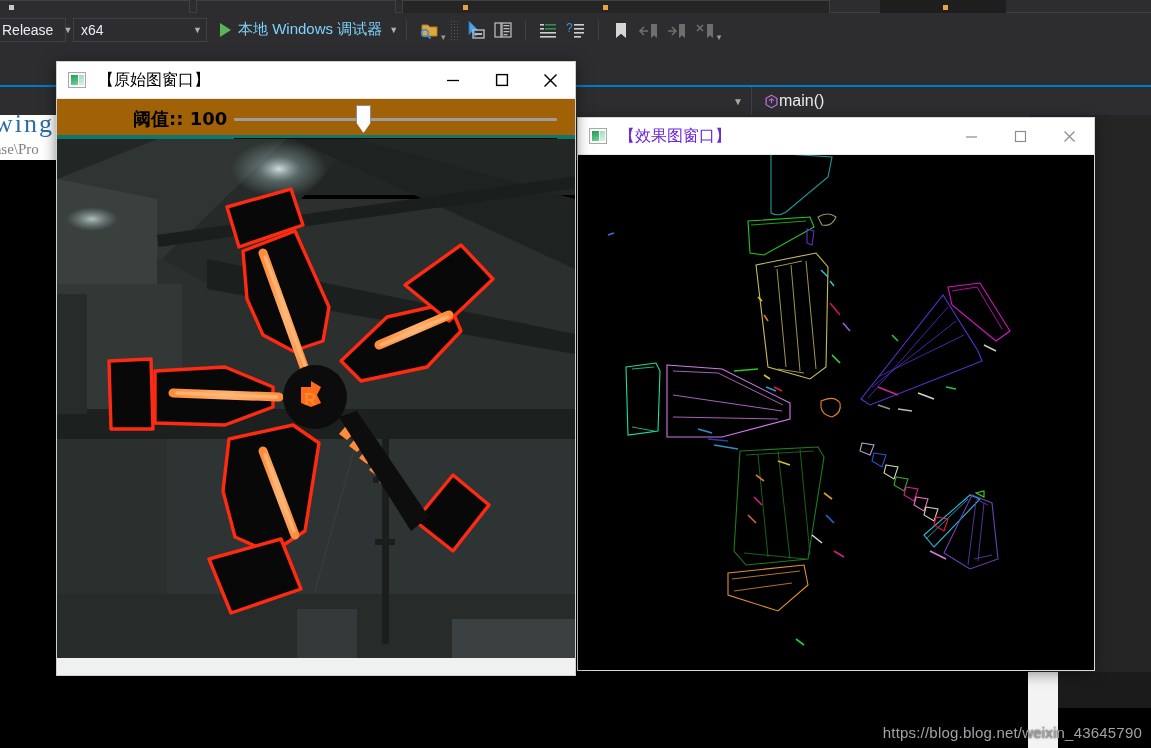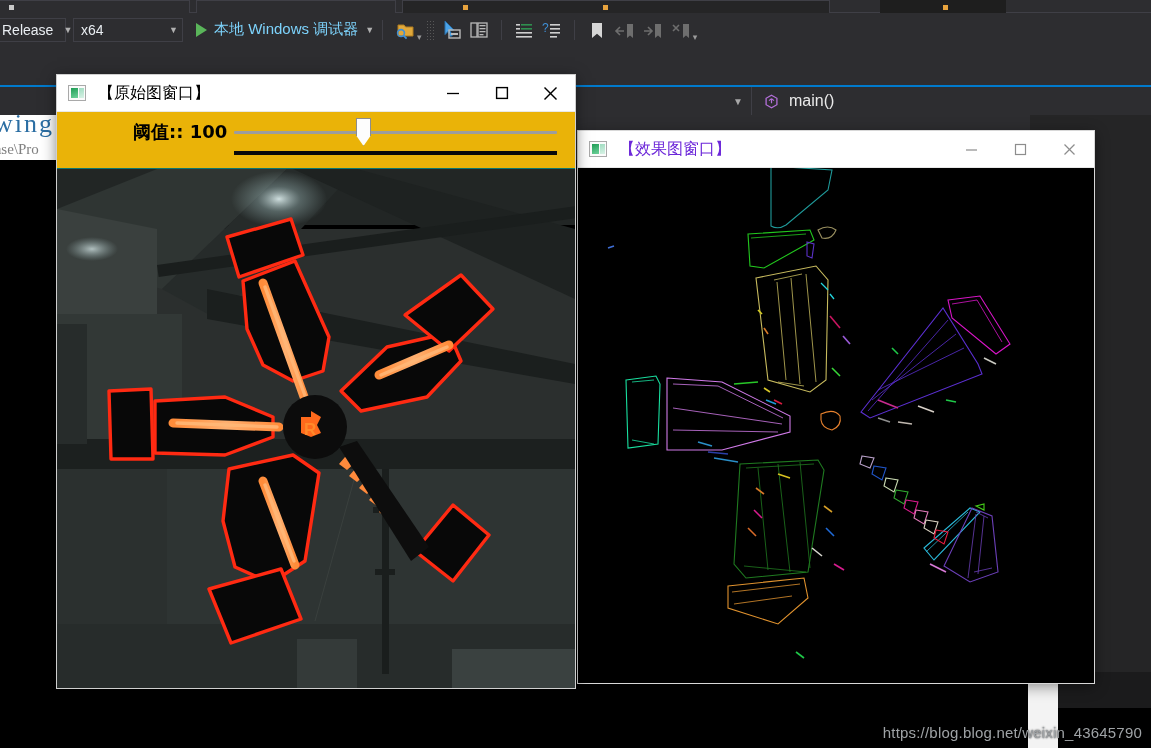--- a/index.html
+++ b/index.html
@@ -30,21 +30,21 @@
     position:absolute; left:0; top:13px; width:1151px; height:33px;
     background:#2d2d30; display:flex; align-items:center; gap:0;
   }
   .combo {
     height:24px; border:1px solid #3f3f46; background:#2d2d30; color:#e9edf1;
     font-size:14px; display:flex; align-items:center; padding:0 4px 0 7px;
     position:relative; margin-right:7px;
   }
   .combo .caret { margin-left:auto; padding-left:10px; color:#b0b0b0; font-size:9px; }
   .combo.release { width:72px; margin-left:-6px; }
-  .combo.platform { width:110px; }
+  .combo.platform { width:134px; }
   .play-tri {
     width:0; height:0; border-left:11px solid #5ab55a;
     border-top:7px solid transparent; border-bottom:7px solid transparent;
     margin:0 7px 0 6px;
   }
   .dbg-label { color:#7dd3fc; font-size:15px; white-space:nowrap; }
   .dbg-caret { color:#b0b0b0; font-size:9px; margin:0 0 0 7px; }
   .tsep { width:1px; height:20px; background:#3f3f46; margin:0 8px; }
   .ticon { width:22px; height:22px; position:relative; margin:0 3px; }
   .smallcaret { color:#9a9a9a; font-size:9px; align-self:flex-end; margin:0 2px 4px -2px; }
@@ -56,21 +56,21 @@
 
   .navbar {
     position:absolute; left:0; top:85px; width:1151px; height:30px;
     background:#2d2d30; border-top:2px solid #007acc;
     display:flex; align-items:center;
   }
   .nav-slot { height:28px; display:flex; align-items:center; position:relative; }
   .nav-slot.s1 { width:262px; border-right:1px solid #3f3f46; }
   .nav-slot.s2 { width:490px; border-right:1px solid #3f3f46; }
   .nav-caret { margin-left:auto; margin-right:8px; color:#a8a8a8; font-size:10px; }
-  .nav-main { padding-left:12px; display:flex; align-items:center; gap:10px; }
+  .nav-main { padding-left:12px; display:flex; align-items:center; }
   .method-ico { width:15px; height:15px; position:relative; }
   .nav-text { color:#eaeaea; font-size:16px; }
 
   
   .editor {
     position:absolute; left:0; top:115px; width:180px; height:50px;
     background:#ffffff; overflow:hidden;
   }
   .code-ln { position:absolute; white-space:nowrap; font-family:"Liberation Serif","DejaVu Serif",serif; }
   .code-a { left:-6px; top:-6px; font-size:26px; color:#2b6ea3; letter-spacing:2px; }
@@ -78,21 +78,21 @@
 
   
   .console-black { position:absolute; left:0; top:160px; width:1030px; height:588px; background:#000; }
   .console-black2 { position:absolute; left:0; top:672px; width:1151px; height:76px; background:#000; }
   .ide-right { position:absolute; left:1030px; top:115px; width:121px; height:590px; background:#252526; }
   .ide-right2 { position:absolute; left:1030px; top:672px; width:121px; height:36px; background:#1b1b1c; }
   .ide-specks { position:absolute; left:1085px; top:225px; width:14px; height:16px; }
   .ide-specks i { position:absolute; width:4px; height:4px; background:#8a8d6a; }
 
   
-  .cvwin { position:absolute; background:#f0f0f0;margin-top:13px; }
+  .cvwin { position:absolute; background:#f0f0f0; }
   .cvwin.orig { left:57px; top:62px; width:518px; height:613px;
     box-shadow:0 0 0 1px #cfcfcf, 0 3px 14px rgba(0,0,0,0.55); }
   .cvwin.effect { left:578px; top:118px; width:516px; height:552px;
     box-shadow:0 0 0 1px #d8d8d8, 0 3px 14px rgba(0,0,0,0.45); }
 
   .titlebar {
     height:37px; background:#ffffff; display:flex; align-items:center;
     border-bottom:1px solid #e8e8e8;
   }
   .titlebar.inactive { background:#ffffff; }
@@ -104,22 +104,22 @@
     background:linear-gradient(160deg,#1f9d55,#6fd29b); }
   .app-ico .g2 { position:absolute; left:10px; top:2px; width:5px; height:10px;
     background:linear-gradient(160deg,#9fdcc0,#d9f2e6); }
   .wtitle { margin-left:12px; font-size:16px; color:#000; white-space:nowrap;
     font-family:"DejaVu Sans","Liberation Sans",sans-serif; }
   .wtitle.dim { color:#6d28d9; }
   .wbtns { margin-left:auto; display:flex; height:37px; }
   .wbtn { width:49px; height:37px; display:flex; align-items:center; justify-content:center; }
   .wbtn svg { display:block; }
 
-  .toolarea { height:57px; background:#eab308; position:relative;
-    border-bottom:1px solid #0f766e; }
+  .toolarea { height:40px; background:#a16207; position:relative;
+    border-bottom:4px solid #0f766e; }
   .tb-label {
     position:absolute; left:76px; top:8px; font-size:18px; font-weight:bold;
     color:#000; font-family:"DejaVu Sans","Liberation Sans",sans-serif; white-space:nowrap;
   }
   .tb-track { position:absolute; left:177px; top:19px; width:323px; height:3px;
     background:#9d9d9d; border-radius:1px; }
   .tb-thumb { position:absolute; left:299px; top:6px; width:15px; height:28px;
     background:#fdfdfd; border:1px solid #8d8d8d;
     clip-path:polygon(0 0,100% 0,100% 62%,50% 100%,0 62%); }
   .tb-bar2 { position:absolute; left:177px; top:39px; width:323px; height:4px; background:#0a0a0a; }

